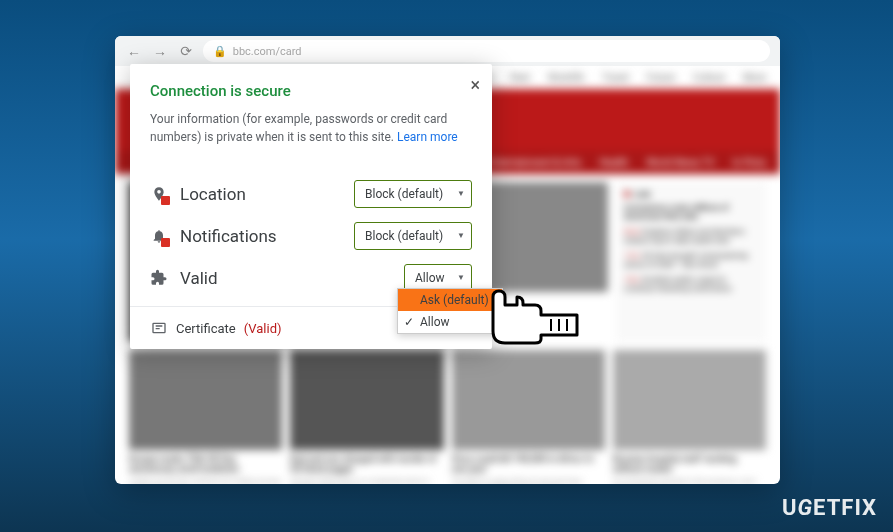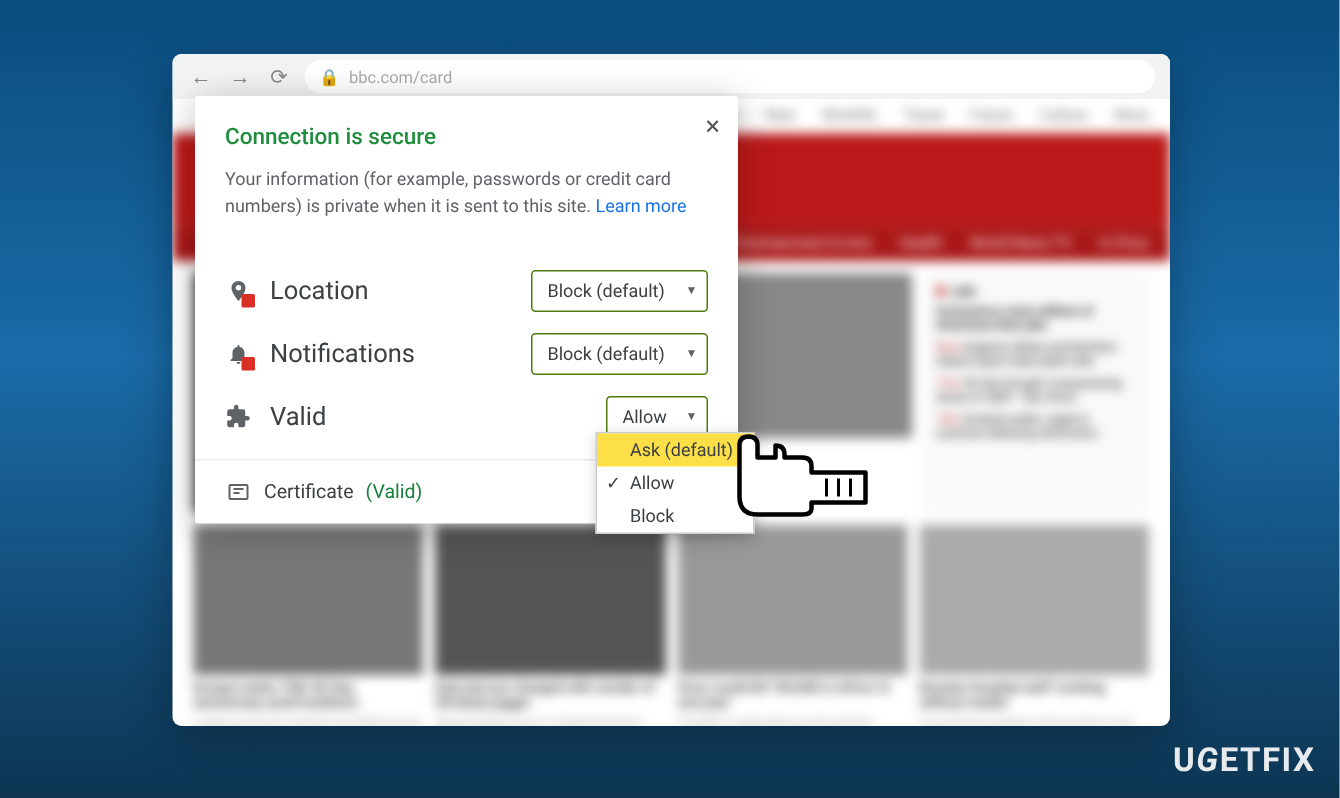--- a/index.html
+++ b/index.html
@@ -29,25 +29,25 @@
 .popup-desc a { color: #1a73e8; text-decoration: none; }
 .perm-row { display: flex; align-items: center; justify-content: space-between; margin-bottom: 14px; }
 .perm-left { display: flex; align-items: center; gap: 12px; font-size: 17px; color: #3c4043; }
 .perm-icon { width: 18px; height: 18px; position: relative; display: flex; align-items: center; justify-content: center; }
 .perm-icon .blocked { position: absolute; bottom: -2px; right: -2px; width: 9px; height: 9px; background: #d93025; border-radius: 1px; }
 .perm-select { border: 1px solid #4d7c0f; border-radius: 3px; padding: 6px 22px 6px 10px; font-size: 12px; color: #3c4043; background: #fff; position: relative; min-width: 118px; }
 .perm-select::after { content: '▼'; position: absolute; right: 6px; top: 8px; font-size: 8px; color: #5f6368; }
 .perm-select.narrow { min-width: 68px; }
 .divider { height: 1px; background: #e8eaed; margin: 8px -20px 12px; }
 .cert-row { display: flex; align-items: center; gap: 8px; font-size: 13px; color: #3c4043; }
-.cert-valid { color: #15803d; }
+.cert-valid { color: #b91c1c; }
 
 .dropdown-menu { position: absolute; top: 288px; left: 397px; width: 106px; background: #fff; border: 1px solid #ccc; box-shadow: 0 2px 8px rgba(0,0,0,0.2); z-index: 20; }
 .dropdown-item { padding: 4px 8px 4px 22px; font-size: 12px; color: #3c4043; position: relative; cursor: pointer; }
-.dropdown-item.highlighted { background: #fde047; }
+.dropdown-item.highlighted { background: #f97316; }
 .dropdown-item .check { position: absolute; left: 6px; top: 4px; font-size: 12px; }
 
 .pointing-hand { position: absolute; top: 285px; left: 485px; z-index: 30; }
 .watermark { position: absolute; bottom: 12px; right: 16px; color: #fff; font-size: 22px; font-weight: 700; letter-spacing: 1px; opacity: 0.9; }
 .watermark .g { font-style: italic; }
 </style>
 </head>
 <body>
 
 <div class="browser-window">
@@ -175,23 +175,20 @@
 </div>
 
 <div class="dropdown-menu">
   <div class="dropdown-item highlighted">
     <span>Ask (default)</span>
   </div>
   <div class="dropdown-item">
     <span class="check">✓</span>
     <span>Allow</span>
   </div>
-  <div class="dropdown-item">
-    <span>Block</span>
-  </div>
 </div>
 
 <div class="pointing-hand">
   <svg width="100" height="62" viewBox="0 0 100 62" fill="white" stroke="black" stroke-width="3">
     <path d="M 8 20 L 8 12 Q 8 6 14 6 Q 20 6 20 12 L 20 20 L 32 20 L 32 12 Q 38 12 38 18 L 38 20 L 50 20 Q 56 20 56 26 L 56 30 L 92 30 L 92 50 L 56 50 L 56 54 Q 56 58 50 58 L 20 58 Q 8 58 8 46 Z" stroke-linejoin="round"></path>
     <line x1="66" y1="34" x2="66" y2="46" stroke-width="2"></line>
     <line x1="74" y1="34" x2="74" y2="46" stroke-width="2"></line>
     <line x1="82" y1="34" x2="82" y2="46" stroke-width="2"></line>
   </svg>
 </div>

